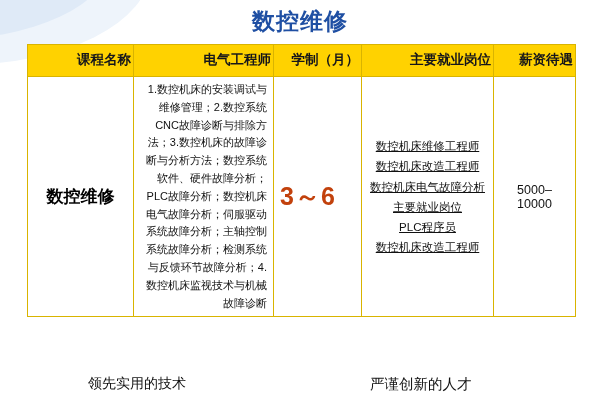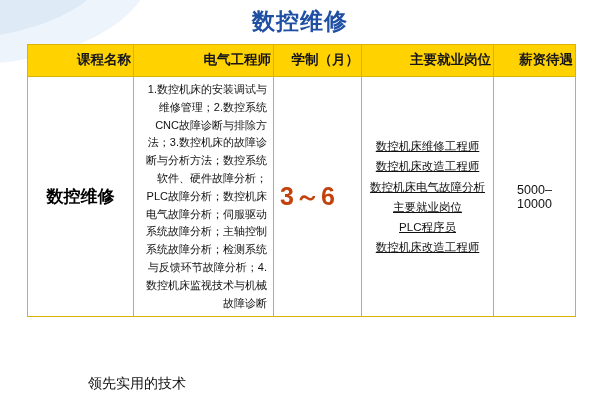--- a/index.html
+++ b/index.html
@@ -183,15 +183,16 @@
             <div>数控机床改造工程师</div>
           </td>
           <td class="cell-salary">5000–10000</td>
         </tr>
       </tbody>
     </table>
   </div>
 
   <div class="footer">
     <div class="footer-left">领先实用的技术</div>
+    <div class="footer-right">严谨创新的人才</div>
   </div>
 
 </div>
 
 </body></html>

